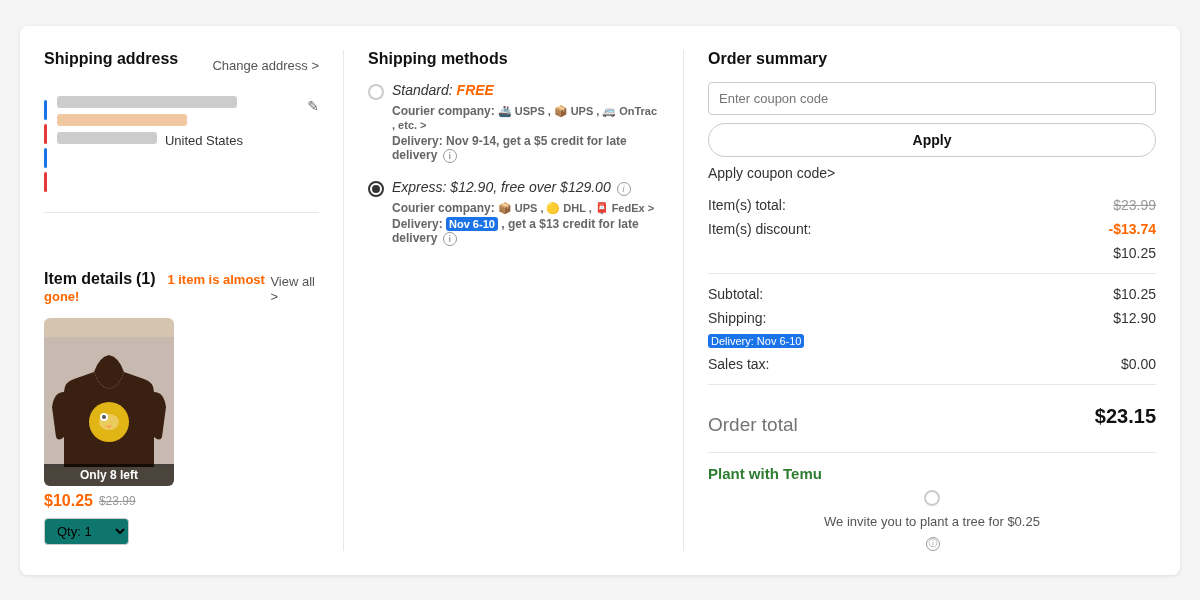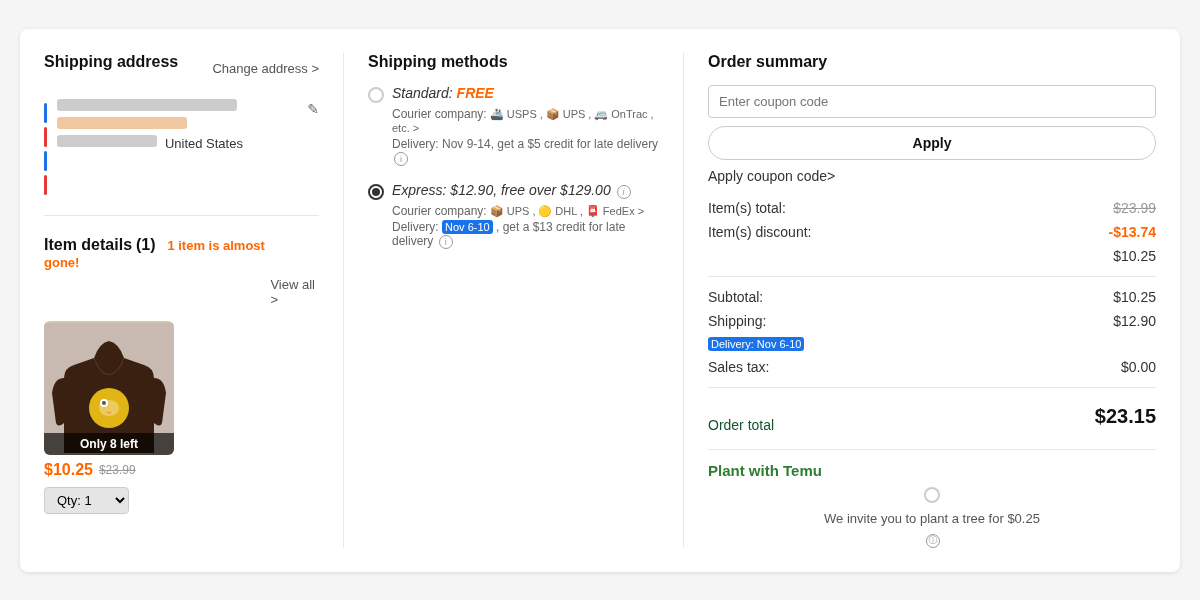--- a/index.html
+++ b/index.html
@@ -103,21 +103,21 @@
     .divider {
       border: none;
       border-top: 1px solid #e8e8e8;
       margin: 20px 0;
     }
 
     
     .item-details-header {
       display: flex;
       justify-content: space-between;
-      align-items: flex-start;
+      align-items: flex-end;
       margin-bottom: 14px;
     }
     .item-details-title {
       font-size: 16px;
       font-weight: 700;
       color: #111;
     }
     .item-almost-gone {
       color: #ff6600;
       font-size: 13px;
@@ -134,21 +134,21 @@
       margin-top: 41px;
     }
     .product-card {
       display: flex;
       flex-direction: column;
       width: 130px;
     }
     .product-image-wrapper {
       position: relative;
       width: 130px;
-      height: 134px;
+      height: 168px;
       border-radius: 6px;
       overflow: hidden;
       background: #d4c4b0;
     }
     .product-image-svg {
       width: 100%;
       height: 100%;
     }
     .only-left-badge {
       position: absolute;
@@ -180,21 +180,21 @@
     }
     .qty-row {
       margin-top: 8px;
     }
     .qty-select {
       border: 1px solid #ccc;
       border-radius: 4px;
       padding: 4px 20px 4px 8px;
       font-size: 13px;
       cursor: pointer;
-      background: #e5e5e5;
+      background: #0f766e;
       appearance: auto;
     }
 
     
     .shipping-option {
       margin-bottom: 16px;
     }
     .shipping-option-header {
       display: flex;
       align-items: flex-start;
@@ -229,20 +229,21 @@
     }
     .shipping-free {
       color: #ff6600;
       font-weight: 700;
     }
     .shipping-sub {
       padding-left: 24px;
       font-size: 12px;
       color: #666;
       margin-bottom: 2px;
+      font-weight: bold;
     }
 
     
     .coupon-row {
       display: flex;
       gap: 8px;
       margin-bottom: 8px;
       flex-direction: column;
     }
     .coupon-input {
@@ -300,21 +301,21 @@
       border-top: 1px solid #e8e8e8;
       margin: 12px 0;
     }
     .order-total-row {
       display: flex;
       justify-content: space-between;
       align-items: center;
       margin-bottom: 16px;
       font-size: 14px;
     }
-    .order-total-label { color: #14532d; font-size: 14px; margin-top: 17px; }
+    .order-total-label { color: #737373; font-size: 19px; margin-top: 17px; }
     .order-total-value {
       font-size: 20px;
       font-weight: 700;
       color: #111;
     }
 
     .plant-temu-title {
       color: #2e7d32;
       font-size: 15px;
       font-weight: 700;

